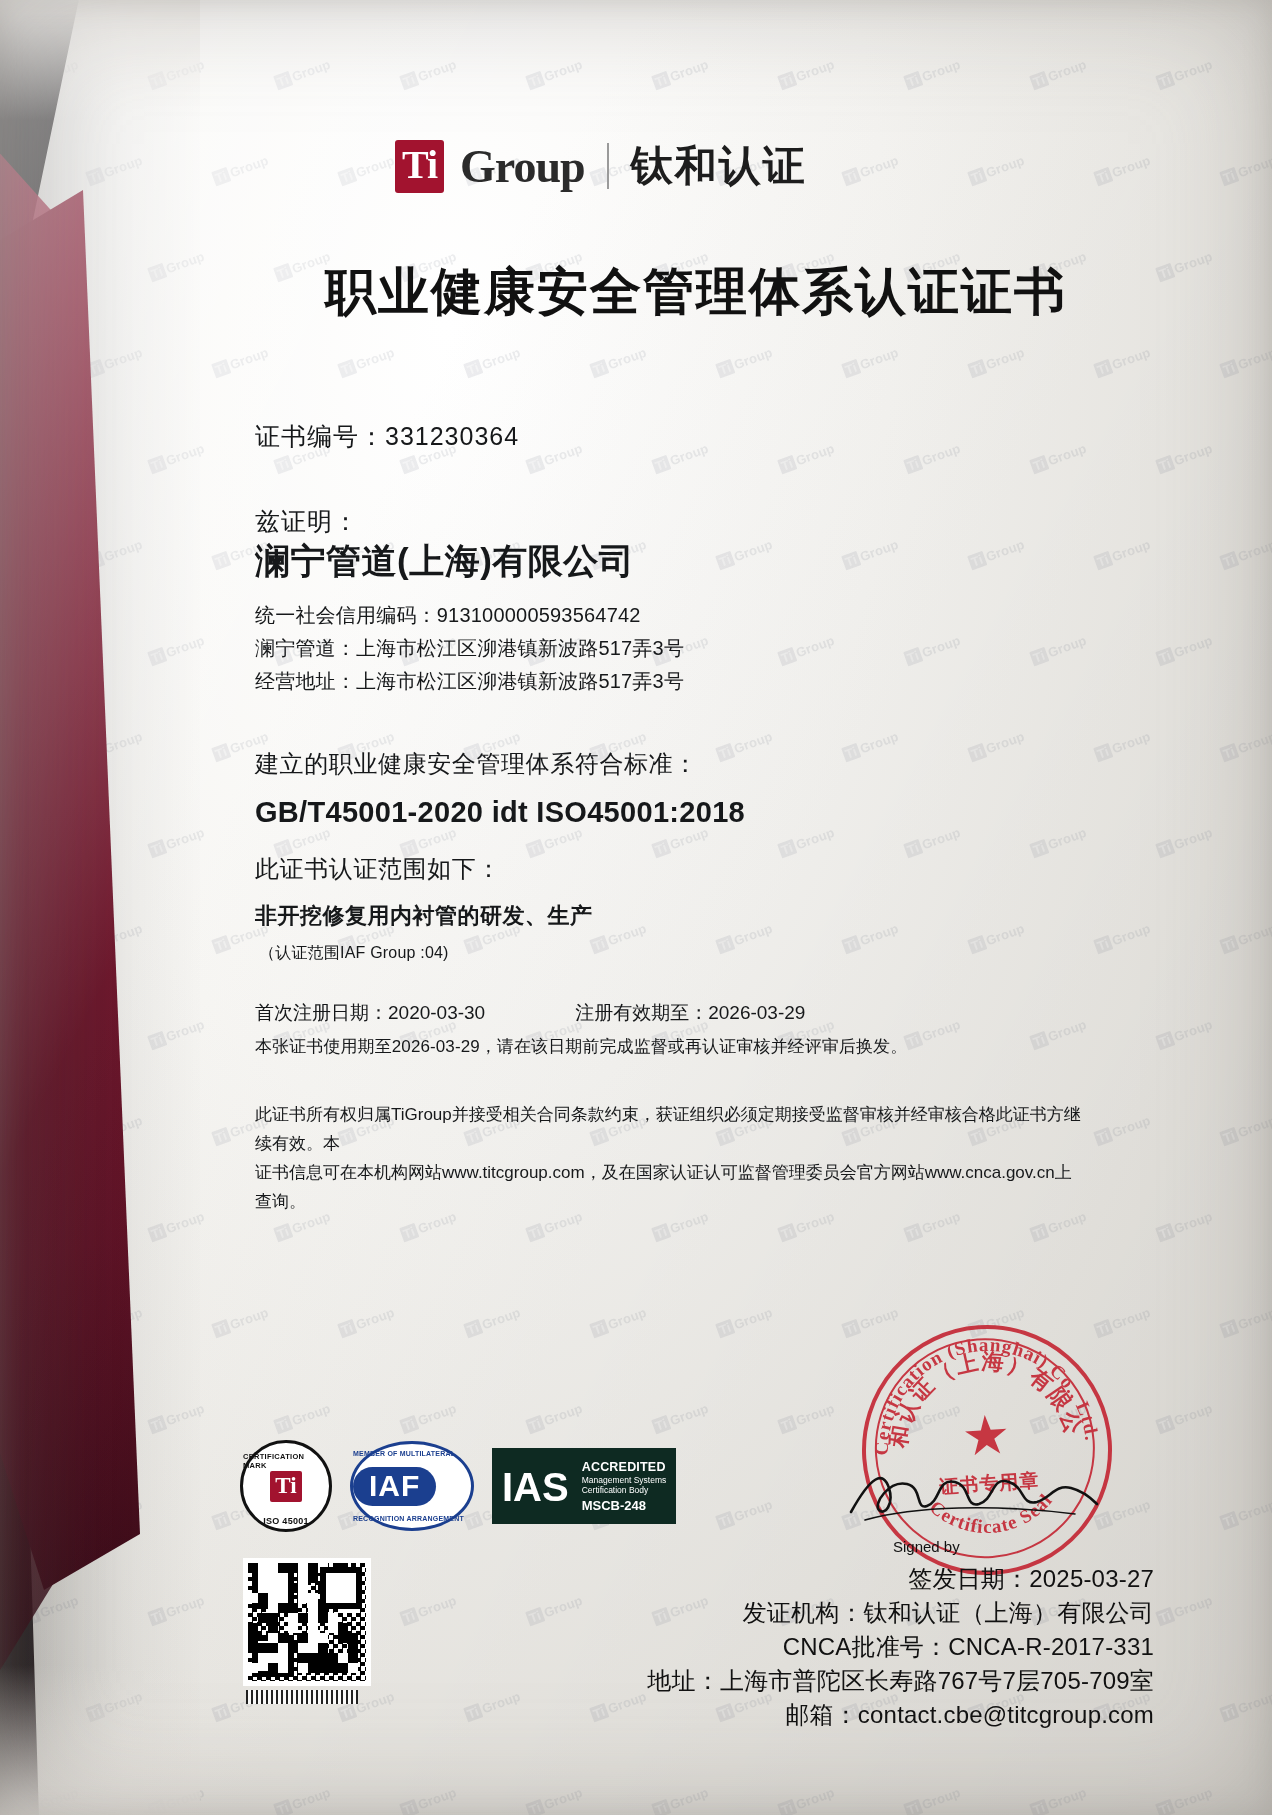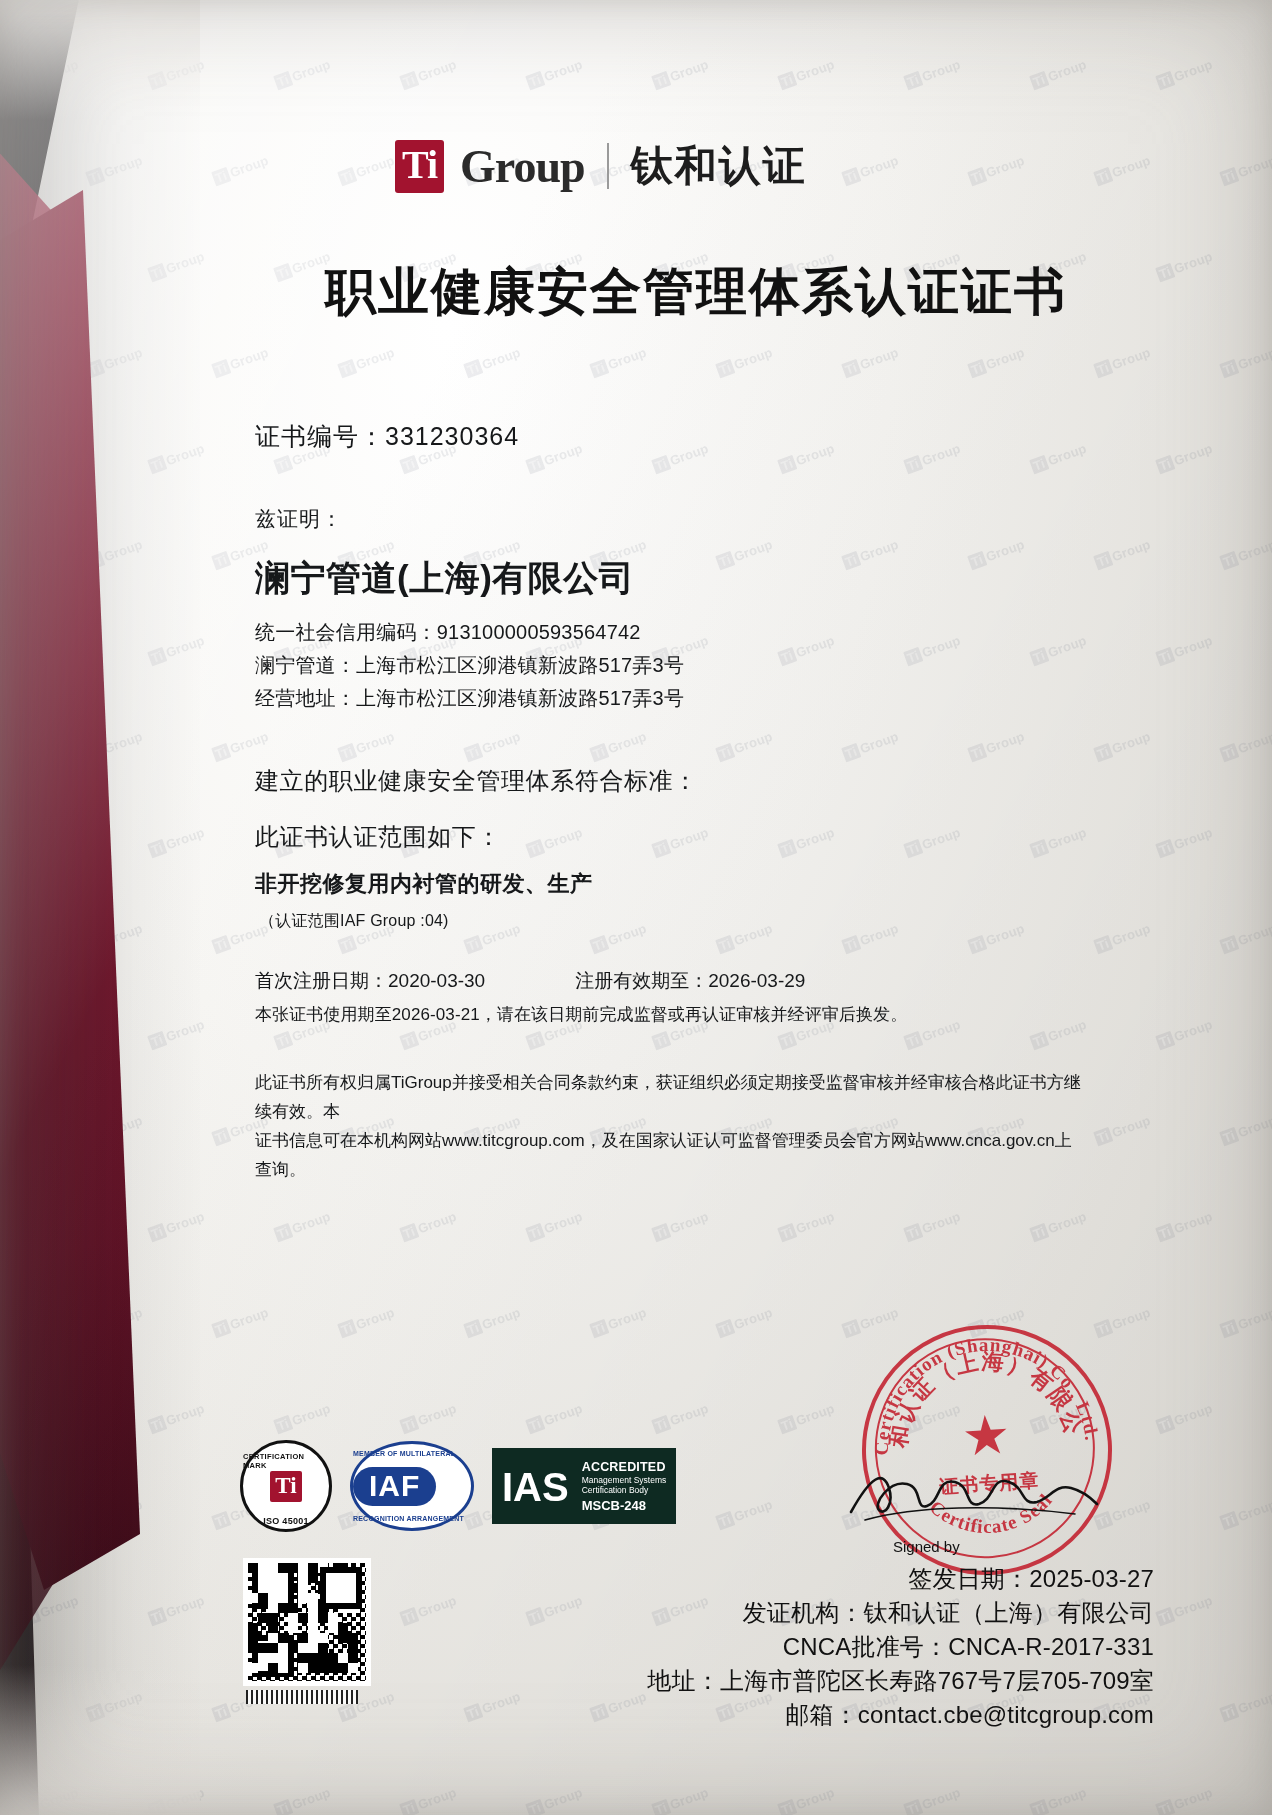--- a/index.html
+++ b/index.html
@@ -169,23 +169,22 @@
     left: 255px; top: 420px;
     width: 820px;
     color: #16181a;
   }
   .line-cert-no {
     font-size: 25px;
     letter-spacing: 1px;
     margin-bottom: 52px;
   }
   .line-hereby {
-    font-size: 21px;
+    font-size: 25px;
     letter-spacing: 1px;
-    margin-bottom: 22px;
   }
   .company {
     font-size: 35px;
     font-weight: 700;
     letter-spacing: 0.5px;
     margin-bottom: 14px;
   }
   .detail {
     font-size: 20px;
     line-height: 33px;
@@ -706,30 +705,31 @@
 
   <div class="body">
     <div class="line-cert-no">证书编号：331230364</div>
     <div class="line-hereby">兹证明：</div>
     <div class="company">澜宁管道(上海)有限公司</div>
     <div class="detail">统一社会信用编码：913100000593564742</div>
     <div class="detail">澜宁管道：上海市松江区泖港镇新波路517弄3号</div>
     <div class="detail">经营地址：上海市松江区泖港镇新波路517弄3号</div>
 
     <div class="std-intro">建立的职业健康安全管理体系符合标准：</div>
+    <div class="std">GB/T45001-2020 idt ISO45001:2018</div>
 
     <div class="scope-intro">此证书认证范围如下：</div>
     <div class="scope">非开挖修复用内衬管的研发、生产</div>
     <div class="scope-code">（认证范围IAF Group :04)</div>
 
     <div class="dates">
       <span class="d1">首次注册日期：2020-03-30</span>
       <span class="d2">注册有效期至：2026-03-29</span>
     </div>
-    <div class="valid-note">本张证书使用期至2026-03-21，请在该日期前完成监督或再认证审核并经评审后换发。</div>
+    <div class="valid-note">本张证书使用期至2026-03-29，请在该日期前完成监督或再认证审核并经评审后换发。</div>
 
     <div class="terms">
       <div>此证书所有权归属TiGroup并接受相关合同条款约束，获证组织必须定期接受监督审核并经审核合格此证书方继续有效。本</div>
       <div>证书信息可在本机构网站www.titcgroup.com，及在国家认证认可监督管理委员会官方网站www.cnca.gov.cn上查询。</div>
     </div>
   </div>
 
   <div class="marks">
     <div class="mark-cm">
       <span class="top-text">CERTIFICATION MARK</span>

